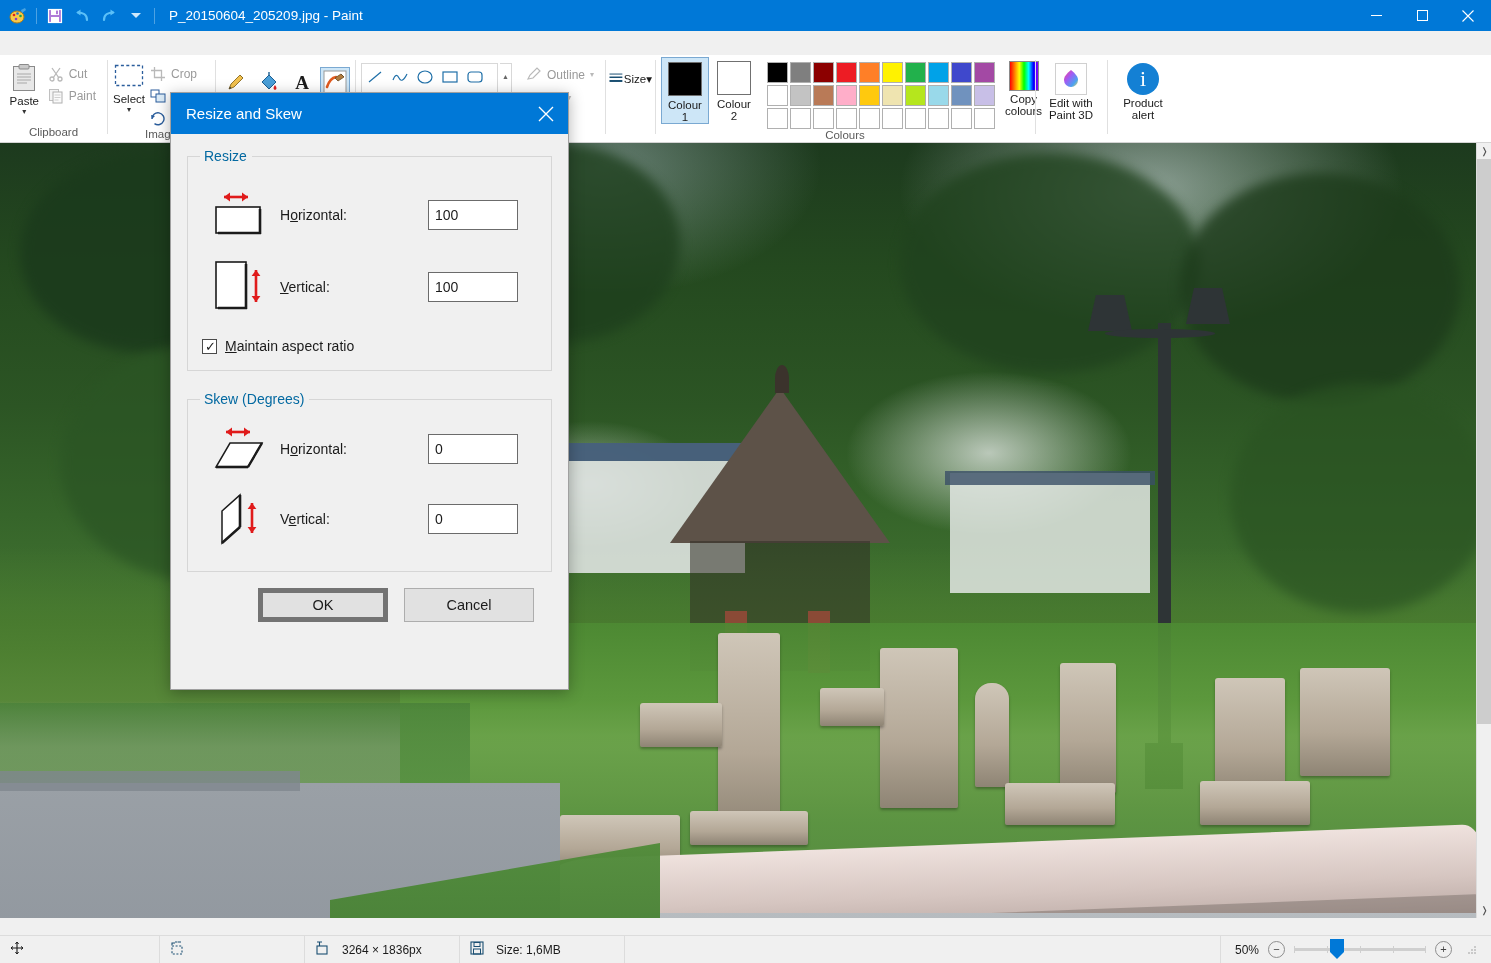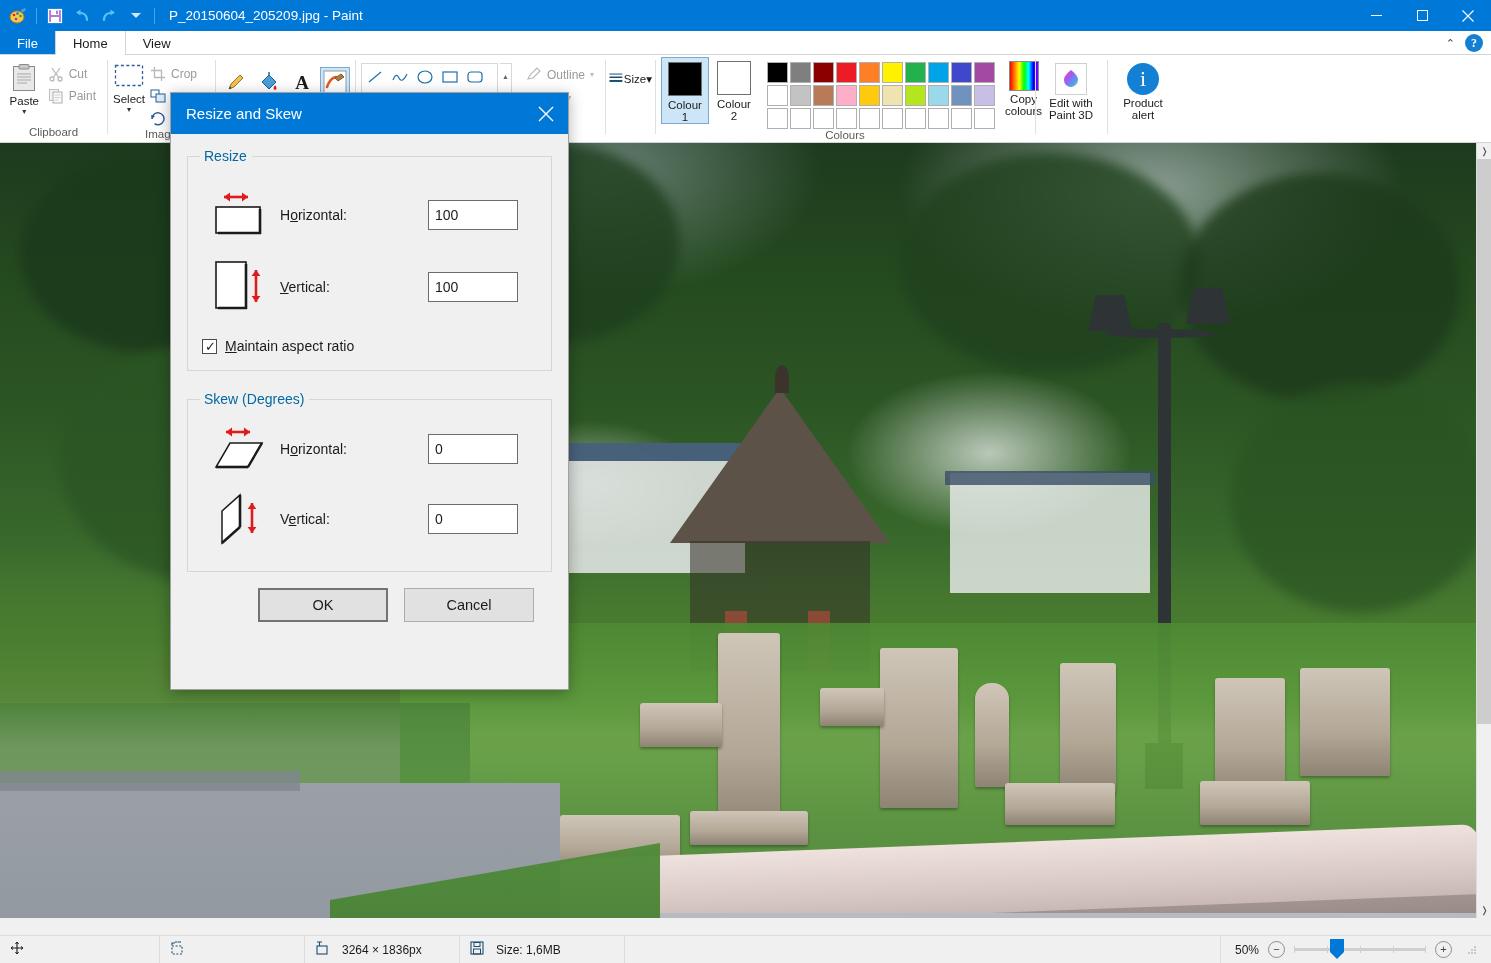--- a/index.html
+++ b/index.html
@@ -215,21 +215,21 @@
   }
   .checkrow { display:flex; align-items:center; gap:8px; margin-top:20px; padding-left:2px; cursor:pointer;}
   .cbox { width:15px;height:15px;border:1px solid #4a4a4a;background:#fff;position:relative;flex:none; }
   .cbox .tick { position:absolute; left:2px; top:0px; color:#1b1b1b; font-size:13px; line-height:14px; }
 
   .btnrow { display:flex; justify-content:flex-end; gap:16px; padding:0 18px 0 0; margin-top:-4px;}
   .dbtn {
     width:130px; height:34px; background:#e1e1e1; border:1px solid #adadad;
     font-family:"Liberation Sans",sans-serif; font-size:14.5px; color:#1b1b1b; cursor:pointer;
   }
-  .dbtn.default { border:2px solid #737373; }
+  .dbtn.default { border:5px solid #737373; }
   u { text-decoration:underline; }
 </style>
 </head>
 <body>
 
 <div class="app">
 
   <div class="titlebar">
     <div class="qat">
       <div class="qat-btn">
@@ -283,29 +283,20 @@
           </svg>
       </div>
       <div class="wc close">
         <svg width="12" height="12" viewBox="0 0 12 12">
             <path d="M0.5 0.5 L11.5 11.5 M11.5 0.5 L0.5 11.5" stroke="#fff" stroke-width="1.1"></path>
           </svg>
       </div>
     </div>
   </div>
 
-  <div class="tabrow">
-    <div class="tab file">File</div>
-    <div class="tab active">Home</div>
-    <div class="tab">View</div>
-    <div class="tabrow-right">
-      <div class="chev-collapse">⌃</div>
-      <div class="help-icon">?</div>
-    </div>
-  </div>
 
   <div class="ribbon">
 
     <div class="rgroup" style="width:107px;">
       <div class="rgroup-body">
         <div class="bigbtn">
           <svg width="28" height="30" viewBox="0 0 28 30">
             <rect x="3.5" y="3.5" width="21" height="24" fill="#e8e8e8" stroke="#8a8a8a"></rect>
             <rect x="9" y="1.5" width="10" height="4.5" rx="1" fill="#c9c9c9" stroke="#8a8a8a"></rect>
             <g stroke="#a8a8a8" stroke-width="1">

